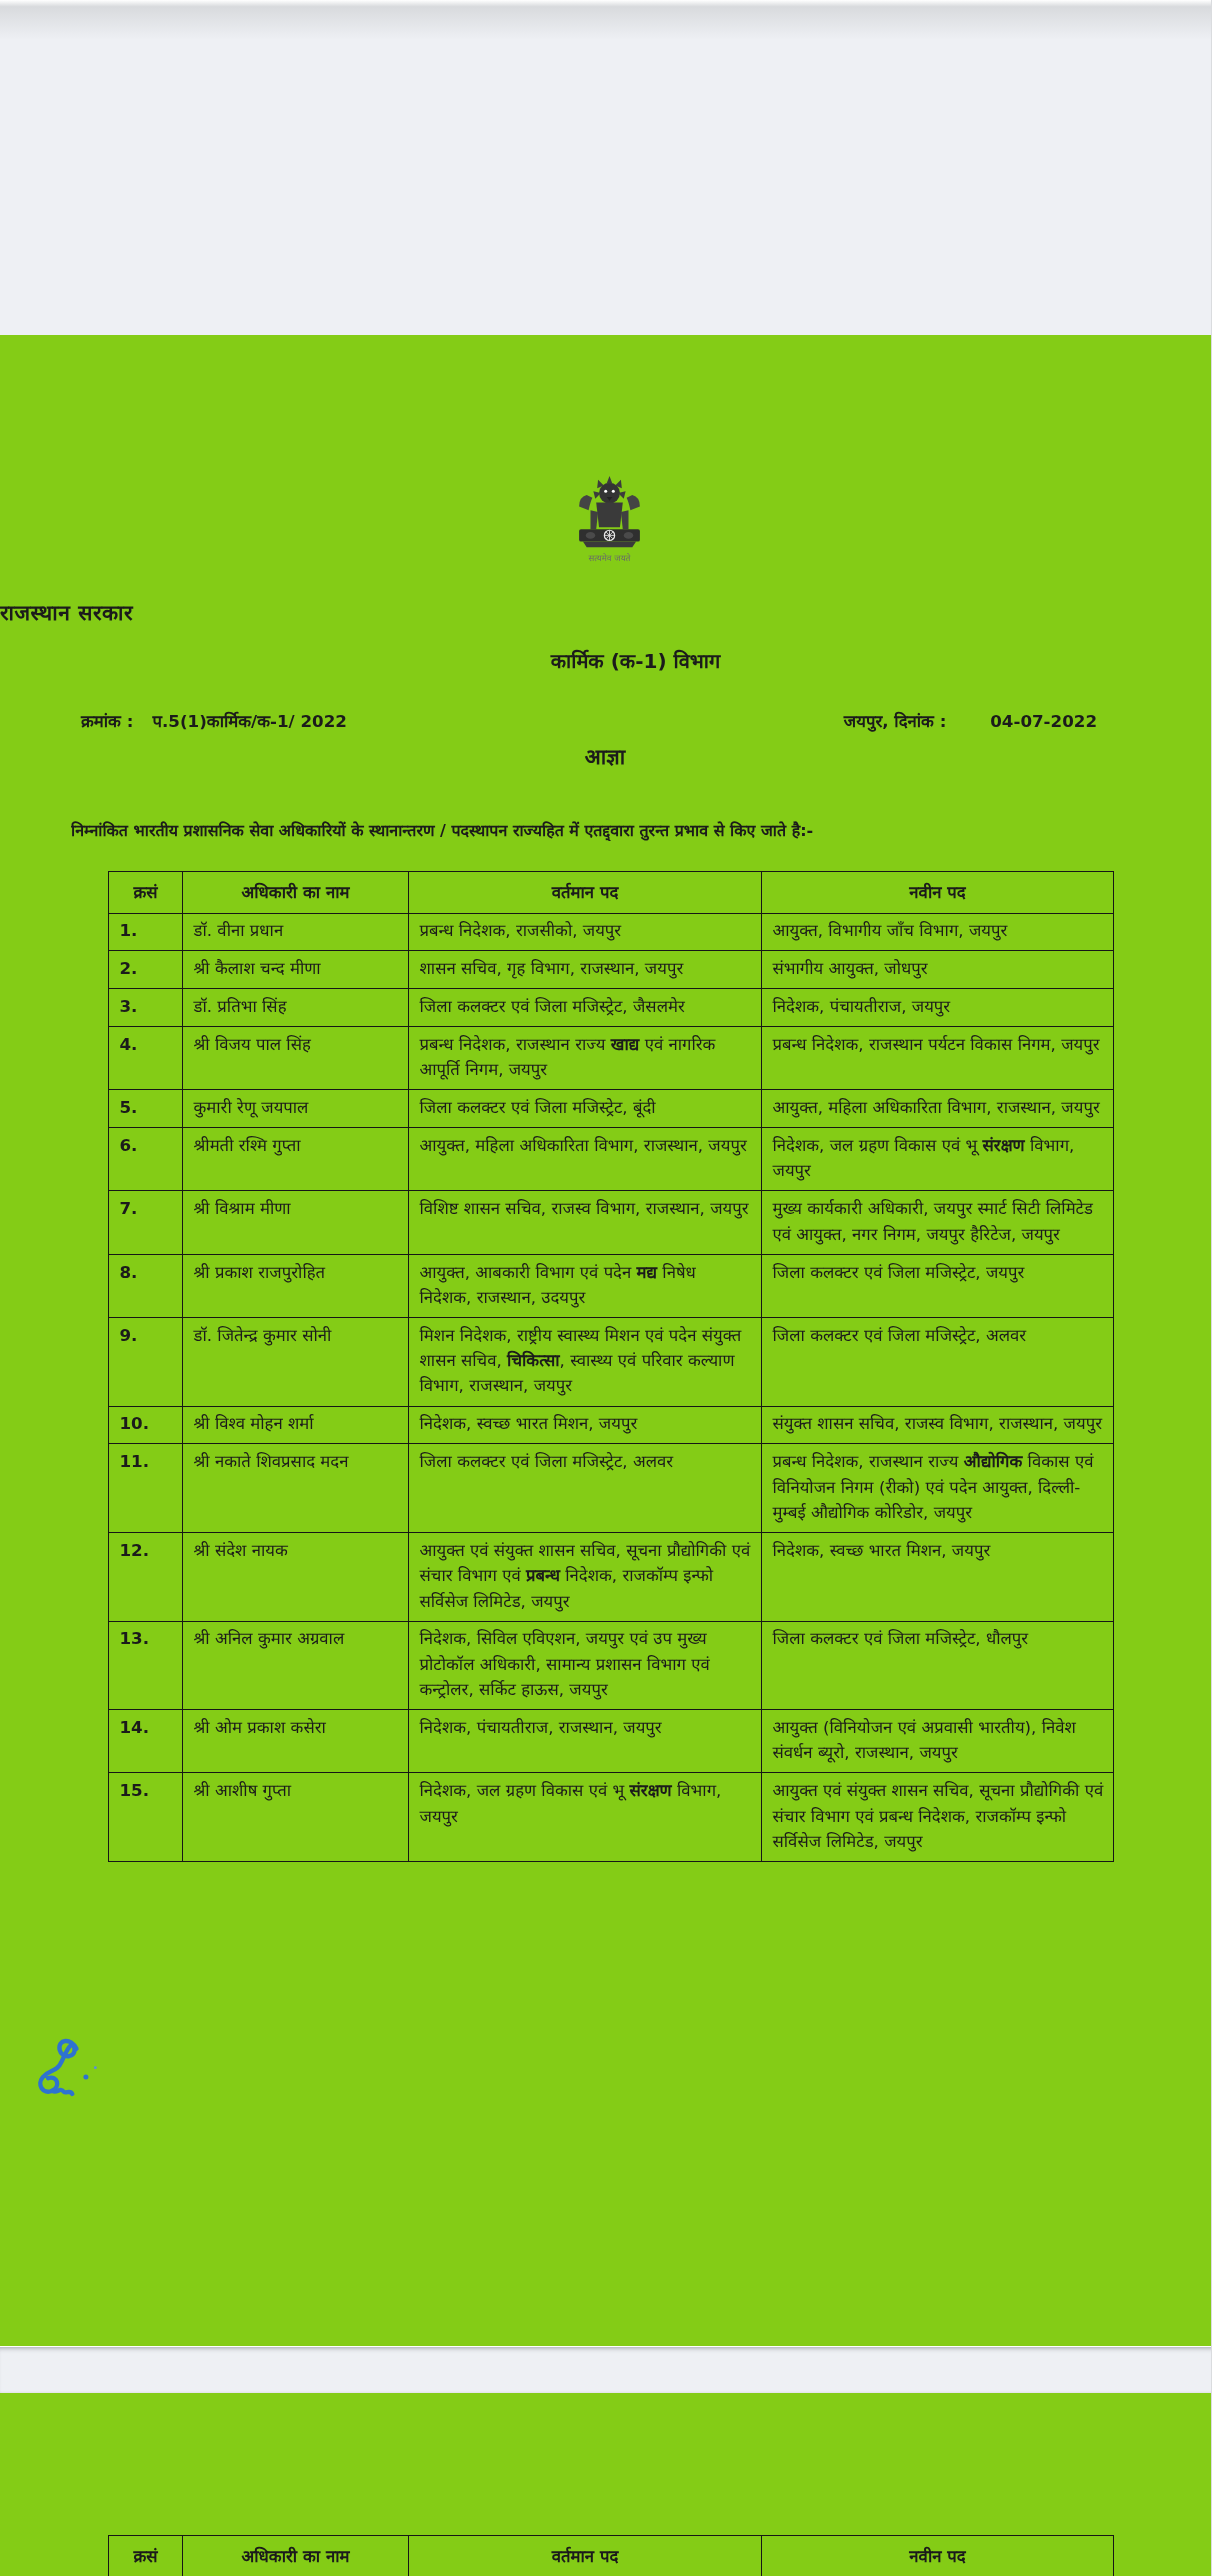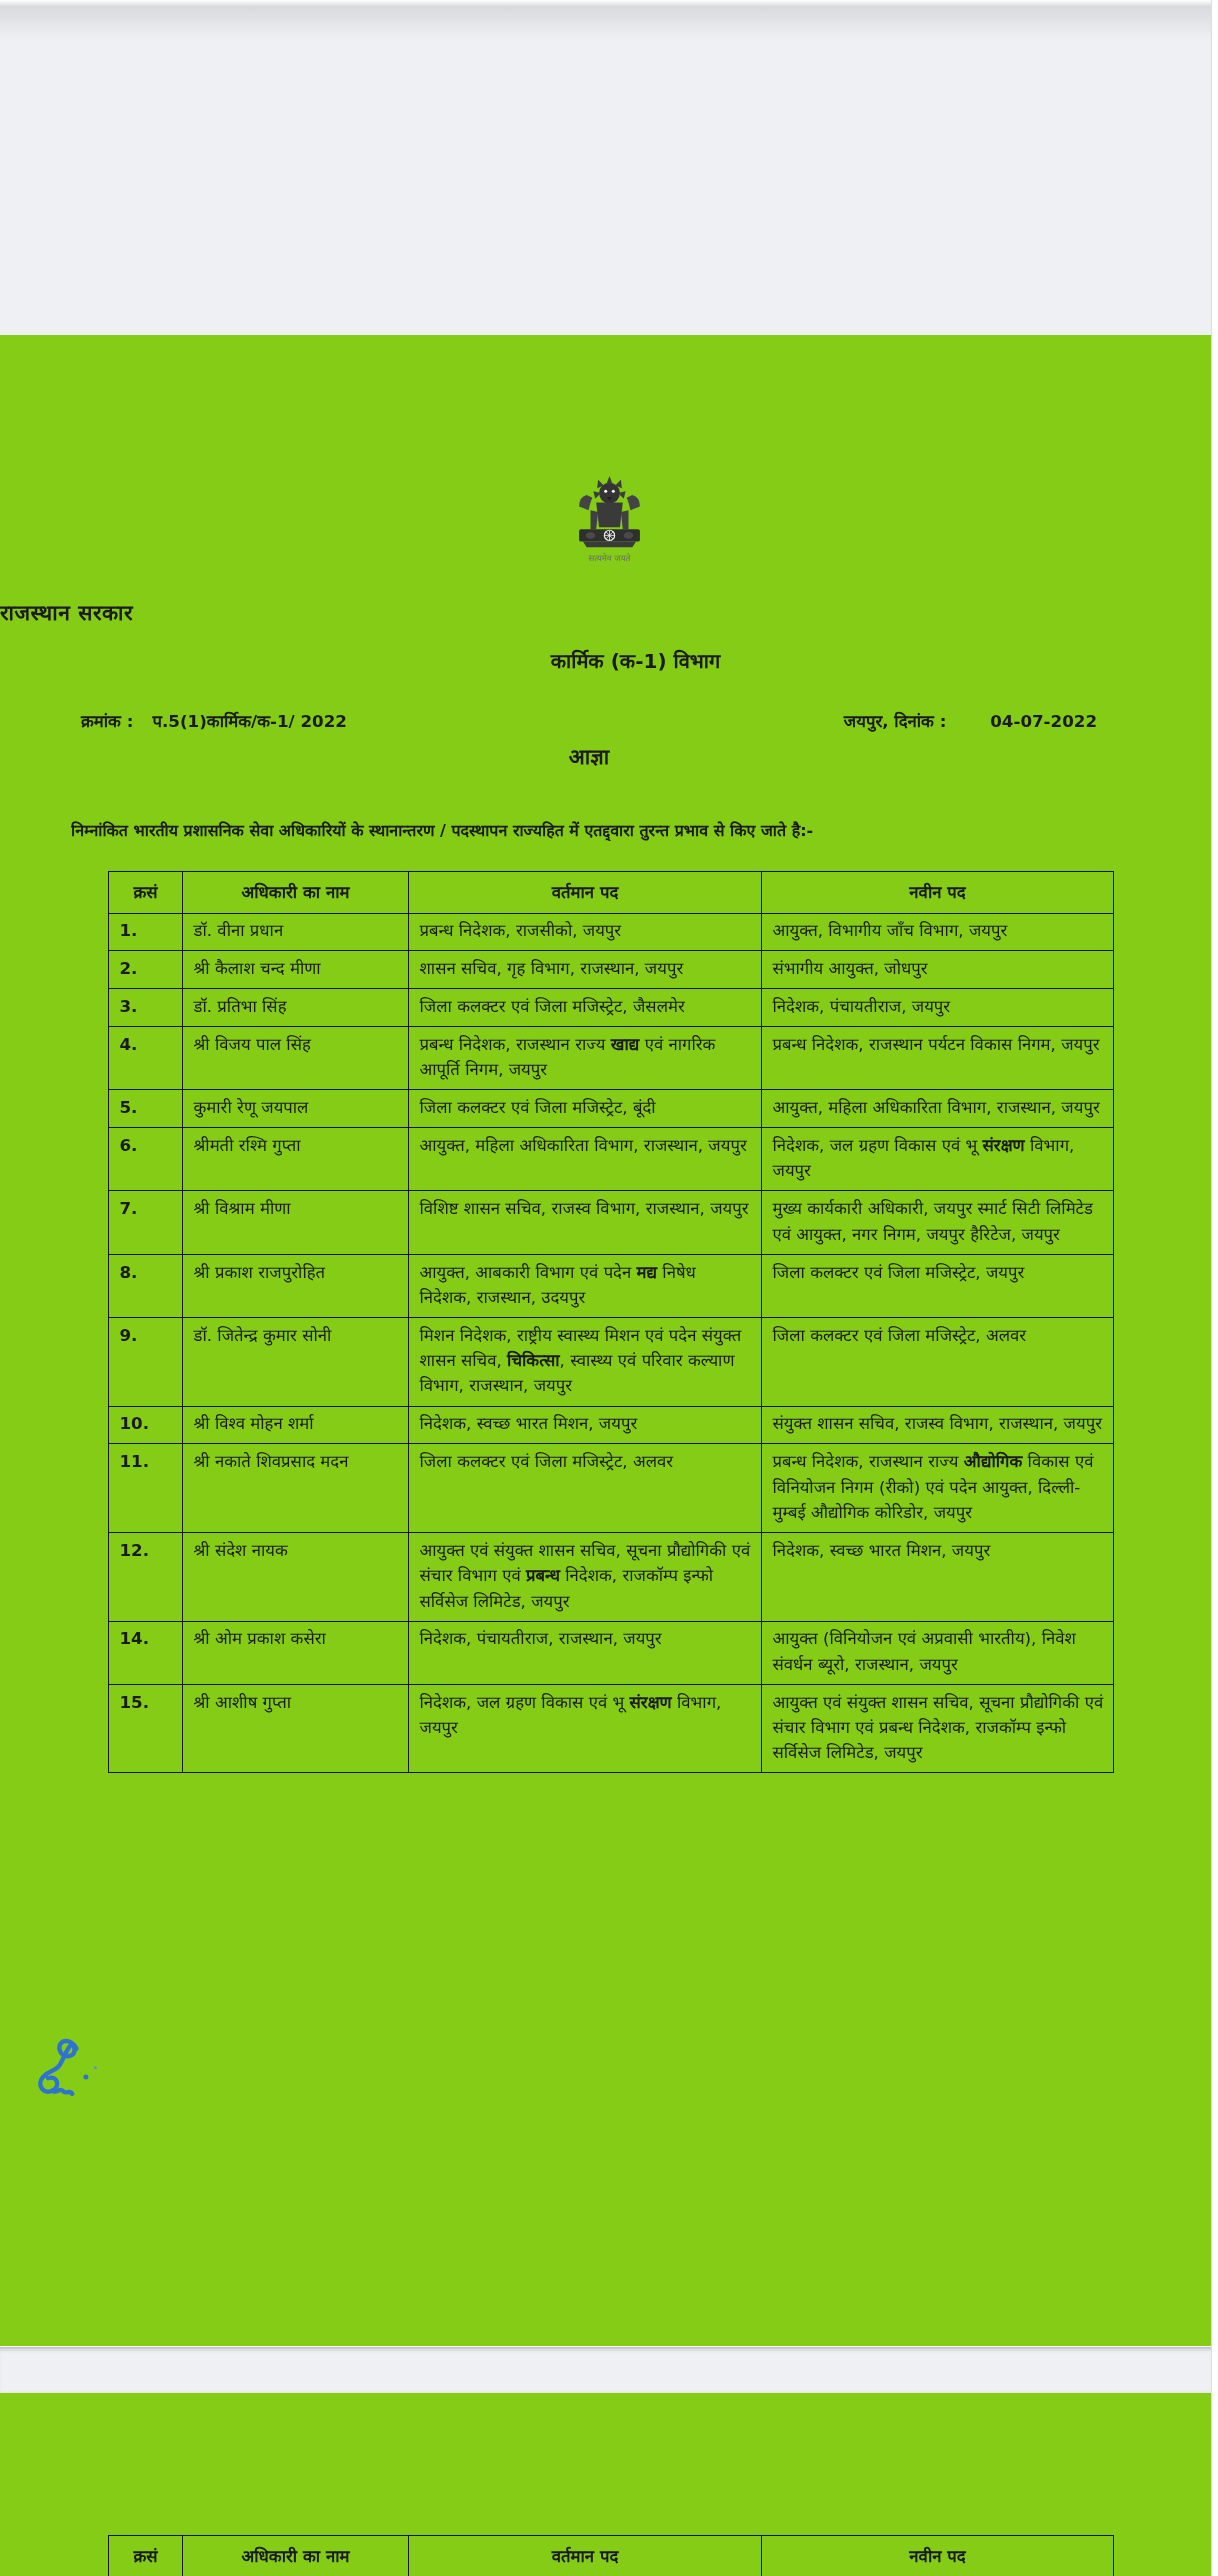--- a/index.html
+++ b/index.html
@@ -48,21 +48,21 @@
   .ref-line {
     position: absolute; left: 0; top: 374px; width: 1219px;
     font-size: 16.7px; font-weight: bold; display: flex; justify-content: space-between;
     padding: 0 122px 0 81px; box-sizing: border-box; white-space: nowrap; gap: 23px;
   }
   .ref-left .ref-no { margin-left: 13.3px; }
   .ref-right .ref-date { margin-left: 38px; }
 
   .order-title {
     position: absolute; left: 0; top: 407px; width: 1178px;
-    text-align: center; font-size: 21px; font-weight: bold;
+    text-align: center; font-size: 21px; font-weight: bold; padding-left: 16px;
   }
 
   .intro-line {
     position: absolute; left: 71px; top: 484px; width: 1085px;
     font-size: 16px; font-weight: bold; white-space: nowrap; overflow: hidden;
   }
 
   
   .tbl-wrap1 { position: absolute; left: 108px; top: 536px; }
   .tbl-wrap2 { position: absolute; left: 108px; top: 142px; }
@@ -232,20 +232,26 @@
               <td class="col-sn">11.</td>
               <td class="col-name">श्री नकाते शिवप्रसाद मदन</td>
               <td class="col-post">जिला कलक्टर एवं जिला मजिस्ट्रेट, अलवर</td>
               <td class="col-post"><span>प्रबन्ध निदेशक, राजस्थान राज्य </span><span class="b">औद्योगिक</span><span> विकास एवं विनियोजन निगम (रीको) एवं पदेन आयुक्त, दिल्ली-मुम्बई औद्योगिक कोरिडोर, जयपुर</span></td>
             </tr>
             <tr>
               <td class="col-sn">12.</td>
               <td class="col-name">श्री संदेश नायक</td>
               <td class="col-post"><span>आयुक्त एवं संयुक्त शासन सचिव, सूचना प्रौद्योगिकी एवं संचार विभाग एवं </span><span class="b">प्रबन्ध</span><span> निदेशक, राजकॉम्प इन्फो सर्विसेज लिमिटेड, जयपुर</span></td>
               <td class="col-post">निदेशक, स्वच्छ भारत मिशन, जयपुर</td>
+            </tr>
+            <tr>
+              <td class="col-sn">13.</td>
+              <td class="col-name">श्री अनिल कुमार अग्रवाल</td>
+              <td class="col-post">निदेशक, सिविल एविएशन, जयपुर एवं उप मुख्य प्रोटोकॉल अधिकारी, सामान्य प्रशासन विभाग एवं कन्ट्रोलर, सर्किट हाऊस, जयपुर</td>
+              <td class="col-post">जिला कलक्टर एवं जिला मजिस्ट्रेट, धौलपुर</td>
             </tr>
             <tr>
               <td class="col-sn">14.</td>
               <td class="col-name">श्री ओम प्रकाश कसेरा</td>
               <td class="col-post">निदेशक, पंचायतीराज, राजस्थान, जयपुर</td>
               <td class="col-post">आयुक्त (विनियोजन एवं अप्रवासी भारतीय), निवेश संवर्धन ब्यूरो, राजस्थान, जयपुर</td>
             </tr>
             <tr>
               <td class="col-sn">15.</td>
               <td class="col-name">श्री आशीष गुप्ता</td>

